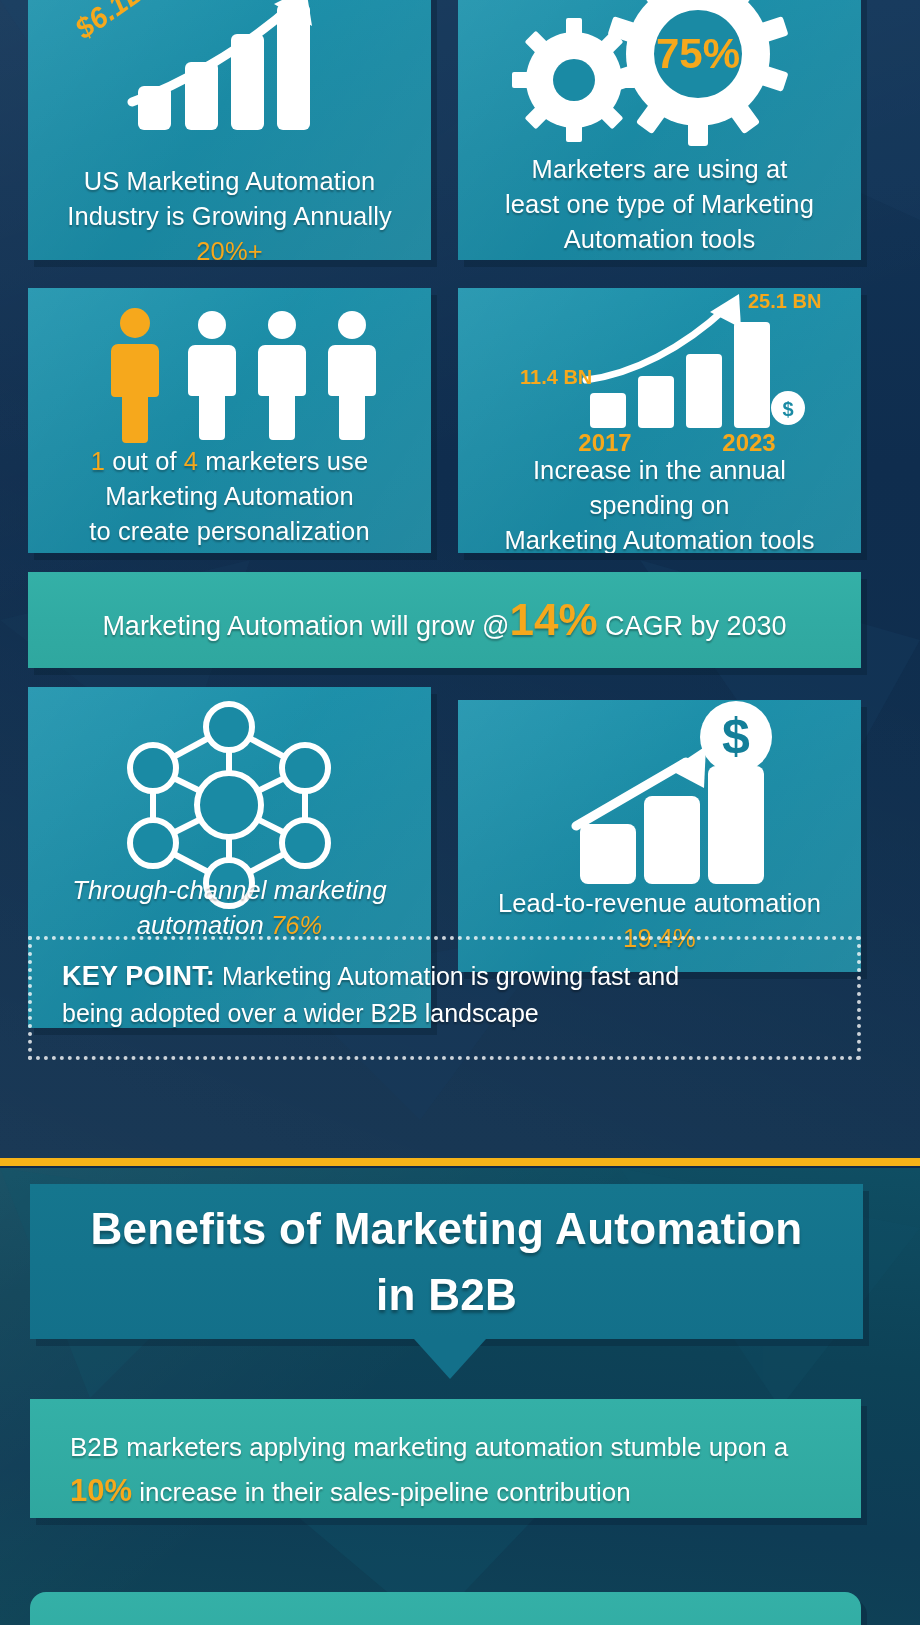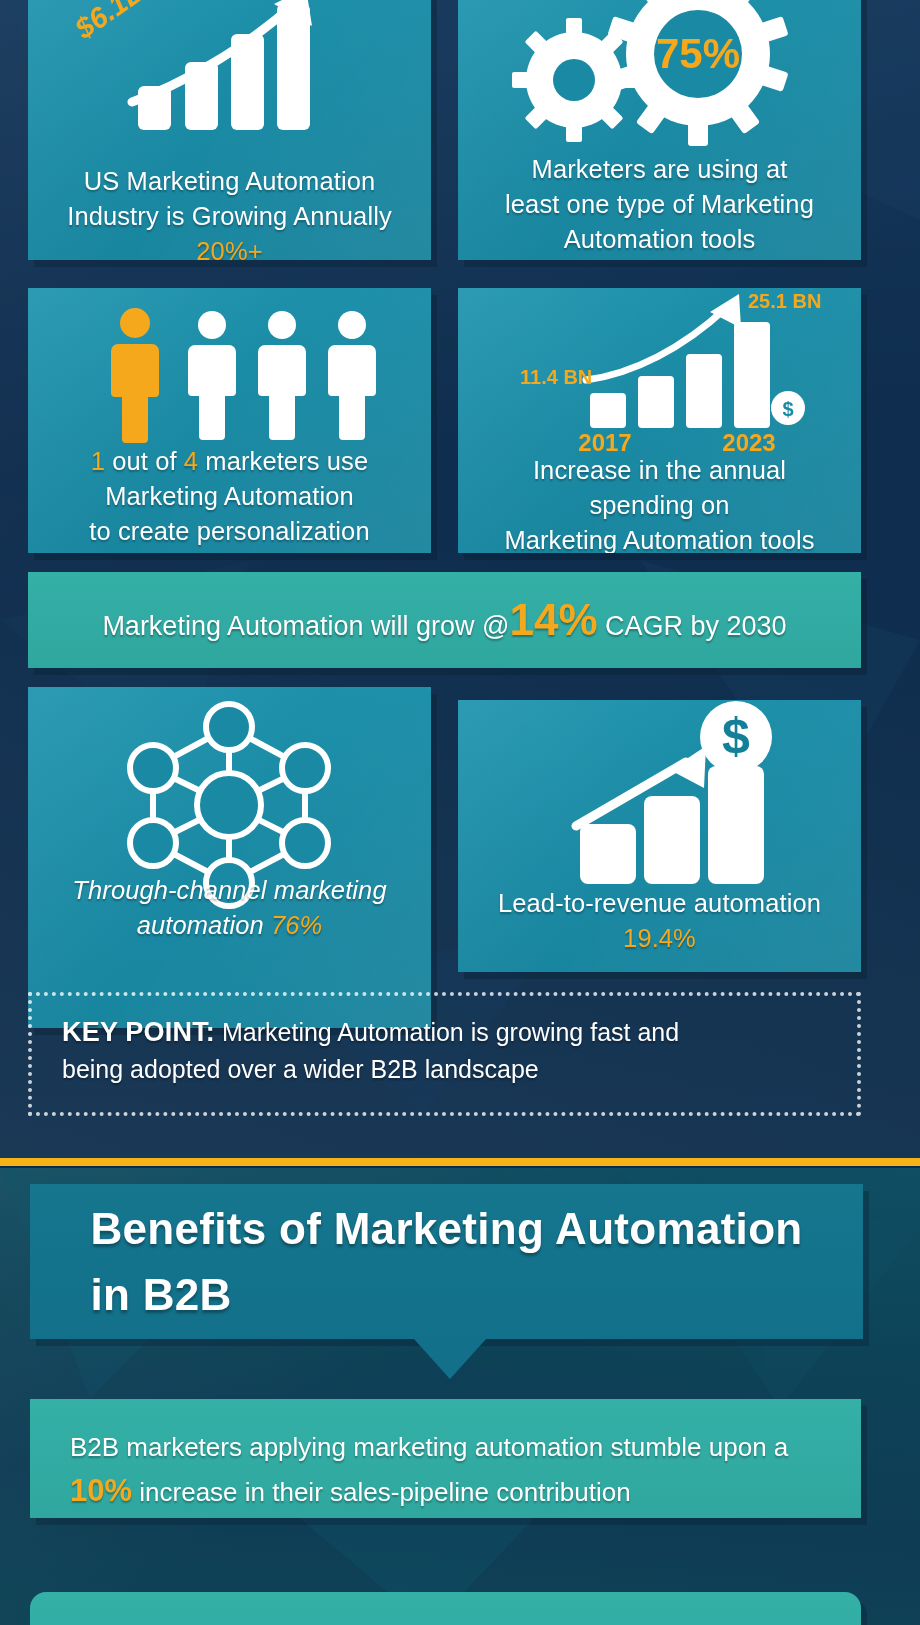--- a/index.html
+++ b/index.html
@@ -97,21 +97,21 @@
 
   
   .benefits-box {
     position: absolute;
     background: linear-gradient(180deg, #15768e 0%, #13708a 100%);
     box-shadow: 6px 7px 0 rgba(5,28,48,.30);
     display: flex; align-items: center; justify-content: center;
   }
   .benefits-title {
     font-size: 44px; line-height: 66px; font-weight: 700; color: #fff;
-    text-align: left; text-shadow: 0 3px 3px rgba(0,0,0,.32);
+    text-align: center; text-shadow: 0 3px 3px rgba(0,0,0,.32);
     letter-spacing: .3px;
   }
   .arrow-down {
     position: absolute;
     width: 0; height: 0;
     border-left: 36px solid transparent;
     border-right: 36px solid transparent;
     border-top: 40px solid #13708a;
   }
 
@@ -336,21 +336,21 @@
       <circle cx="278" cy="33" r="36" fill="#ffffff"></circle>
       <text x="278" y="49" fill="#137f99" text-anchor="middle" font-family="'Liberation Sans',sans-serif" font-size="50" font-weight="700">$</text>
     </svg>
   </div>
   <div class="caption" style="margin-top:0;">
     <span>Lead-to-revenue automation</span><br>
     <span class="gold">19.4%</span>
   </div>
 </div>
 
-<div class="keypoint" style="left:28px; top:992px; width:833px; height:124px;">
+<div class="keypoint" style="left:28px; top:936px; width:833px; height:124px;">
   <div class="kp-text">
     <span class="lead">KEY POINT:</span><span> Marketing Automation is growing fast and</span><br>
     <span>being adopted over a wider B2B landscape</span>
   </div>
 </div>
 
 <div class="divider" style="top:1158px;"></div>
 
 <div class="benefits-box" style="left:30px; top:1184px; width:833px; height:155px;">
   <div class="benefits-title">

